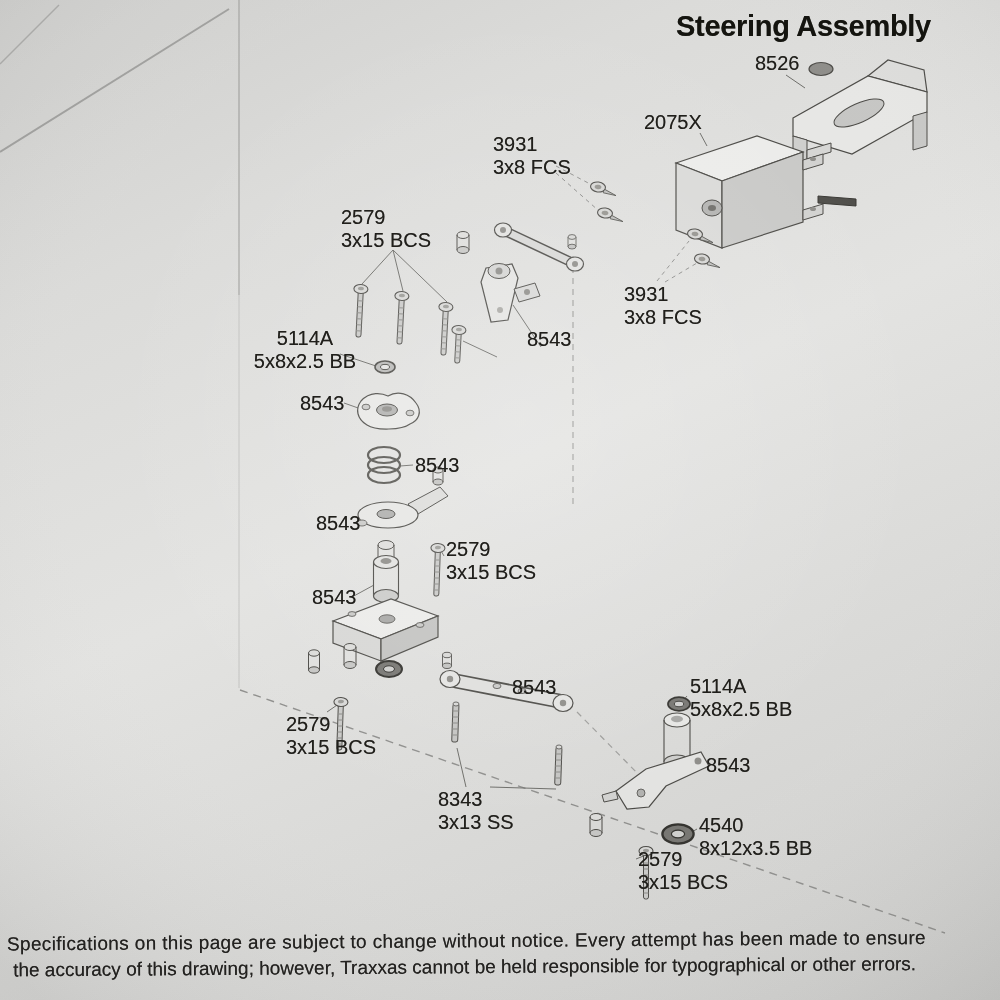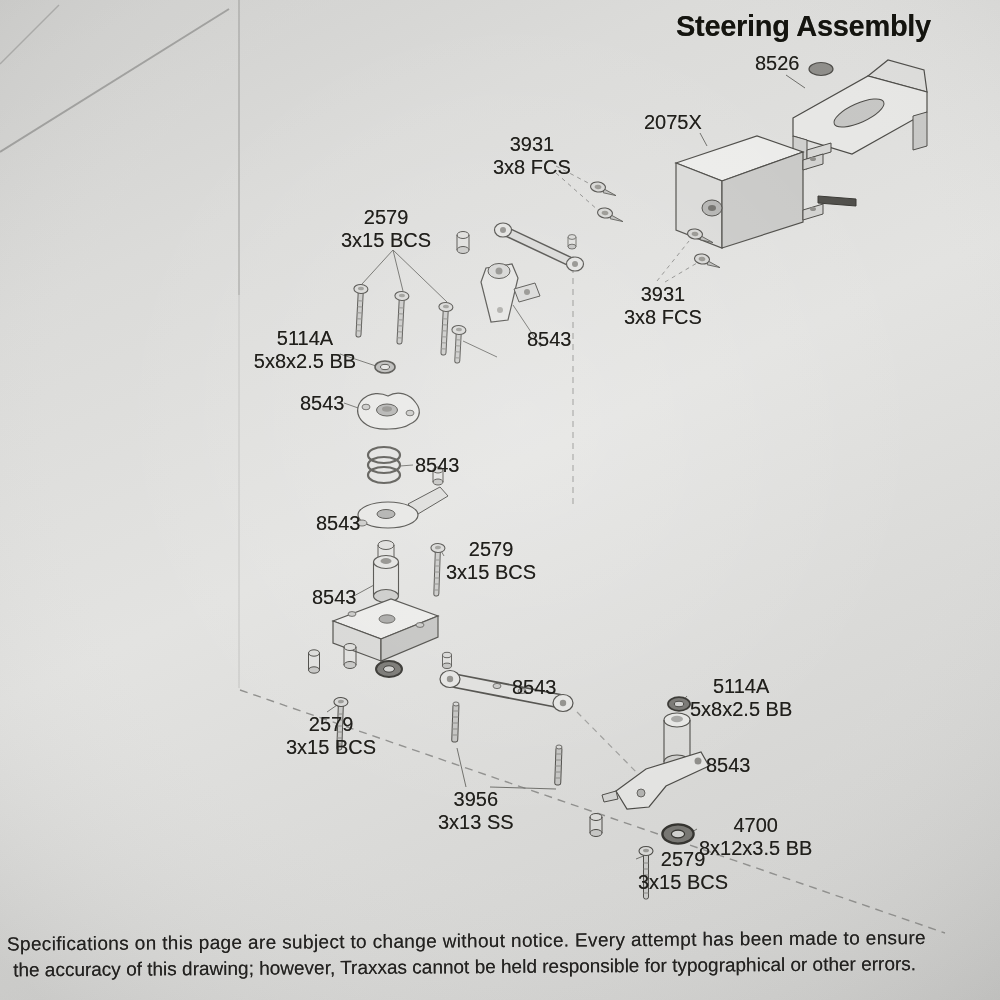--- a/index.html
+++ b/index.html
@@ -10,21 +10,20 @@
   }
   svg.art{position:absolute;left:0;top:0;}
   .title{
     position:absolute;left:676px;top:10px;white-space:nowrap;
     font-weight:bold;font-size:29px;letter-spacing:-0.3px;color:#14140f;
     text-shadow:0 0 .6px rgba(20,20,15,.6);
   }
   .lbl{
     position:absolute;font-size:20px;line-height:23px;color:#201f1b;white-space:nowrap;
     text-shadow:0 0 .5px rgba(32,31,27,.55);
-    text-align:center;
   }
   .lbl span{display:block;}
   .lbl.center{text-align:center;width:106px;}
   .footer{
     position:absolute;left:0;top:928px;width:1000px;font-size:19px;line-height:26px;
     color:#232220;transform:rotate(-0.4deg);text-shadow:0 0 .6px rgba(35,34,32,.7);
   }
   .footer .l1{padding-left:7px;letter-spacing:.35px;white-space:nowrap;}
   .footer .l2{padding-left:13px;letter-spacing:0;white-space:nowrap;}
 </style>
@@ -331,25 +330,25 @@
     </div>
   <div class="lbl" style="left:690px;top:675px">
       <span class="num">5114A</span>
       <span class="spec">5x8x2.5 BB</span>
     </div>
   <div class="lbl" style="left:706px;top:754px">
       <span class="num">8543</span>
       <span class="spec"></span>
     </div>
   <div class="lbl" style="left:699px;top:814px">
-      <span class="num">4700</span>
+      <span class="num">4540</span>
       <span class="spec">8x12x3.5 BB</span>
     </div>
   <div class="lbl" style="left:438px;top:788px">
-      <span class="num">3956</span>
+      <span class="num">8343</span>
       <span class="spec">3x13 SS</span>
     </div>
   <div class="lbl" style="left:638px;top:848px">
       <span class="num">2579</span>
       <span class="spec">3x15 BCS</span>
     </div>
 
   <div class="footer">
     <div class="l1">Specifications on this page are subject to change without notice.  Every attempt has been made to ensure</div>
     <div class="l2">the accuracy of this drawing; however, Traxxas cannot be held responsible for typographical or other errors.</div>

